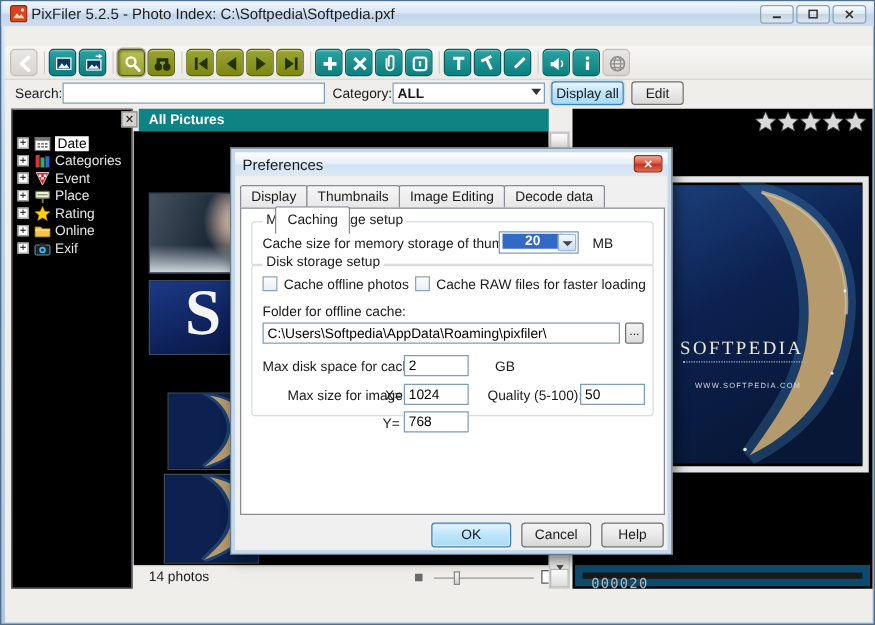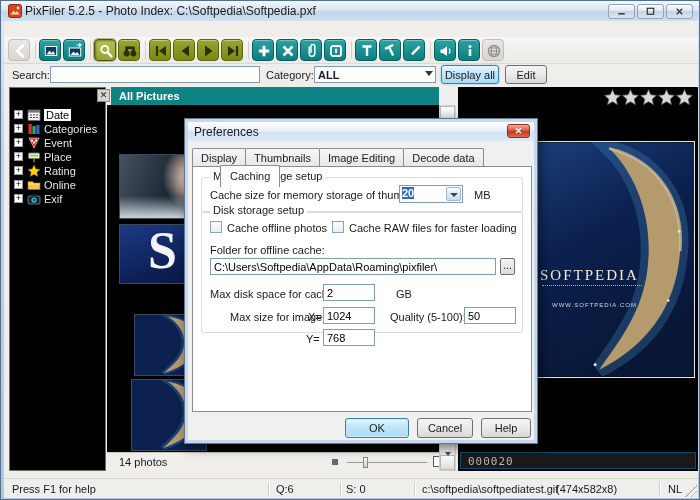--- a/index.html
+++ b/index.html
@@ -59,22 +59,22 @@
   .results-close{left:93px;top:68px;width:13px;height:13px;background:#d6d2cc;border:1px solid #8a8a8a;color:#222;font-size:9px;line-height:11px;text-align:center;}
   .thumb-body{left:103px;top:84px;width:332px;height:347px;background:#000;overflow:hidden;}
   .thumb{position:absolute;border:1px solid #3c4a5c;overflow:hidden;}
   .thumb-bottom{left:103px;top:431px;width:332px;height:19px;background:#f0eeeb;border-top:1px solid #c9c5bf;}
   .vscroll{left:435px;top:84px;width:17px;height:366px;background:#ececec;border:1px solid #cfcfcf;}
   .vs-btn{position:absolute;left:0;width:15px;height:15px;background:linear-gradient(#fdfdfd,#dcdcdc);border:1px solid #b9b9b9;text-align:center;}
   .vs-arrow{width:0;height:0;margin:5px auto 0;border:3px solid transparent;}
   .right-panel{left:454px;top:66px;width:240px;height:384px;background:#000;}
   .stars{position:absolute;right:4px;top:1px;}
   .stars svg{width:19px;height:19px;margin-left:-1px;}
-  .preview-img{position:absolute;left:71px;top:54px;width:166px;height:237px;border:1px solid #e5e5e5;}
-  .photo-num{position:absolute;left:2px;top:365px;width:236px;height:17px;background:#1a1a1a;border:1px solid #0c4a6e;
+  .preview-img{position:absolute;left:71px;top:54px;width:166px;height:237px;border:5px solid #e5e5e5;}
+  .photo-num{position:absolute;left:2px;top:365px;width:236px;height:17px;background:#1a1a1a;border:6px solid #0c4a6e;
     color:#b8b8b8;font-family:"DejaVu Sans Mono",monospace;font-size:11px;padding:2px 0 0 7px;letter-spacing:1px;}
   
   .slider-small{position:absolute;left:225px;top:6px;width:6px;height:6px;background:#6a6a6a;}
   .slider-track{position:absolute;left:240px;top:9px;width:80px;height:1px;background:#9a9a9a;}
   .slider-thumb{position:absolute;left:256px;top:4px;width:5px;height:11px;background:linear-gradient(#fdfdfd,#cfcfcf);border:1px solid #8a8a8a;}
   .slider-large{position:absolute;left:326px;top:3px;width:11px;height:11px;background:#fff;border:1px solid #5a5a5a;}
   
   .statusbar{left:0;top:457px;width:694px;height:20px;background:#f0eeeb;border-top:1px solid #d7d3cd;}
   .status-sep{position:absolute;top:3px;width:1px;height:14px;background:#d0ccc6;box-shadow:1px 0 0 #fff;}
   .grip{position:absolute;right:1px;bottom:1px;width:12px;height:12px;
@@ -92,21 +92,21 @@
   .tab{display:inline-block;position:relative;padding:3px 8px;border:1px solid #898c95;border-bottom:none;
     background:linear-gradient(#f6f6f6,#e6e6e6);margin-right:-1px;top:2px;border-radius:2px 2px 0 0;}
   .tab.active{background:#fff;top:0px;padding:4px 9px 5px 9px;z-index:3;margin-left:28px;}
   .tab-page{position:absolute;left:7px;top:47px;width:340px;height:246px;background:#fff;border:1px solid #898c95;}
   .group{position:absolute;border:1px solid #d9dce1;border-radius:3px;}
   .group-title{position:absolute;top:-8px;left:8px;background:#fff;padding:0 3px;}
   .checkbox{position:absolute;width:12px;height:12px;border:1px solid #8da4b8;background:linear-gradient(#fcfdfd,#e9eff6);}
   .dlg-btn{position:absolute;height:20px;border:1px solid #707070;border-radius:3px;
     background:linear-gradient(#f4f4f4,#ebebeb 45%,#d8d8d8);text-align:center;padding-top:3px;}
   .dlg-btn.focused{border-color:#3c7fb1;background:linear-gradient(#eaf6fd,#bee6fd 45%,#a9dbf5);box-shadow:0 0 0 1px #cfe8f6 inset;}
-  .sel-blue{background:#316ac5;color:#fff;padding:0 0;text-align:right;}
+  .sel-blue{background:#316ac5;color:#fff;padding:0 18px;text-align:right;}
   .combo-btn{position:absolute;right:1px;top:1px;width:15px;height:14px;border:1px solid #9fb8d4;border-radius:2px;
     background:linear-gradient(#f4f9fd,#c9ddf2);}
   .combo-btn::after{content:"";position:absolute;left:3px;top:5px;border:4px solid transparent;border-top:4px solid #444;}
   .browse-btn{position:absolute;width:15px;height:17px;border:1px solid #707070;border-radius:2px;
     background:linear-gradient(#f4f4f4,#dcdcdc);text-align:center;font-size:10px;line-height:13px;}
 </style>
 </head>
 <body>
 
 <div class="window">
@@ -341,33 +341,20 @@
             <circle cx="140" cy="160" r="1.3" fill="#dfe9f2"></circle>
             <circle cx="151" cy="90" r="1.3" fill="#dfe9f2"></circle>
         </svg>
         <div style="position:absolute;left:10px;top:125px;font-family:'Liberation Serif',serif;font-size:15px;letter-spacing:2px;color:#f0ead8;">SOFTPEDIA</div>
         <div style="position:absolute;left:12px;top:143px;width:100px;border-top:1px dotted #9fb0c5;"></div>
         <div style="position:absolute;left:22px;top:160px;font-size:6px;letter-spacing:1px;color:#cfd8e0;">WWW.SOFTPEDIA.COM</div>
       </div>
       <div class="photo-num">000020</div>
     </div>
 
-    <div class="abs statusbar">
-      <span class="lbl" style="left:8px;top:4px;">Press F1 for help</span>
-      <span class="status-sep" style="left:264px;"></span>
-      <span class="lbl" style="left:272px;top:4px;">Q:6</span>
-      <span class="status-sep" style="left:336px;"></span>
-      <span class="lbl" style="left:342px;top:4px;">S: 0</span>
-      <span class="status-sep" style="left:410px;"></span>
-      <span class="lbl" style="left:418px;top:4px;">c:\softpedia\softpediatest.gif</span>
-      <span class="lbl" style="left:552px;top:4px;">(474x582x8)</span>
-      <span class="status-sep" style="left:655px;"></span>
-      <span class="lbl" style="left:664px;top:4px;">NL</span>
-      <span class="grip"></span>
-    </div>
   </div>
 
   <div class="abs dialog">
     <div class="dlg-title">
       <span class="dlg-title-text">Preferences</span>
       <span class="dlg-close">✕</span>
     </div>
     <div class="tabs" id="dlg-tabs"><span class="tab">Display</span><span class="tab">Thumbnails</span><span class="tab">Image Editing</span><span class="tab">Decode data</span><span class="tab active">Caching</span></div>
     <div class="tab-page">
 

